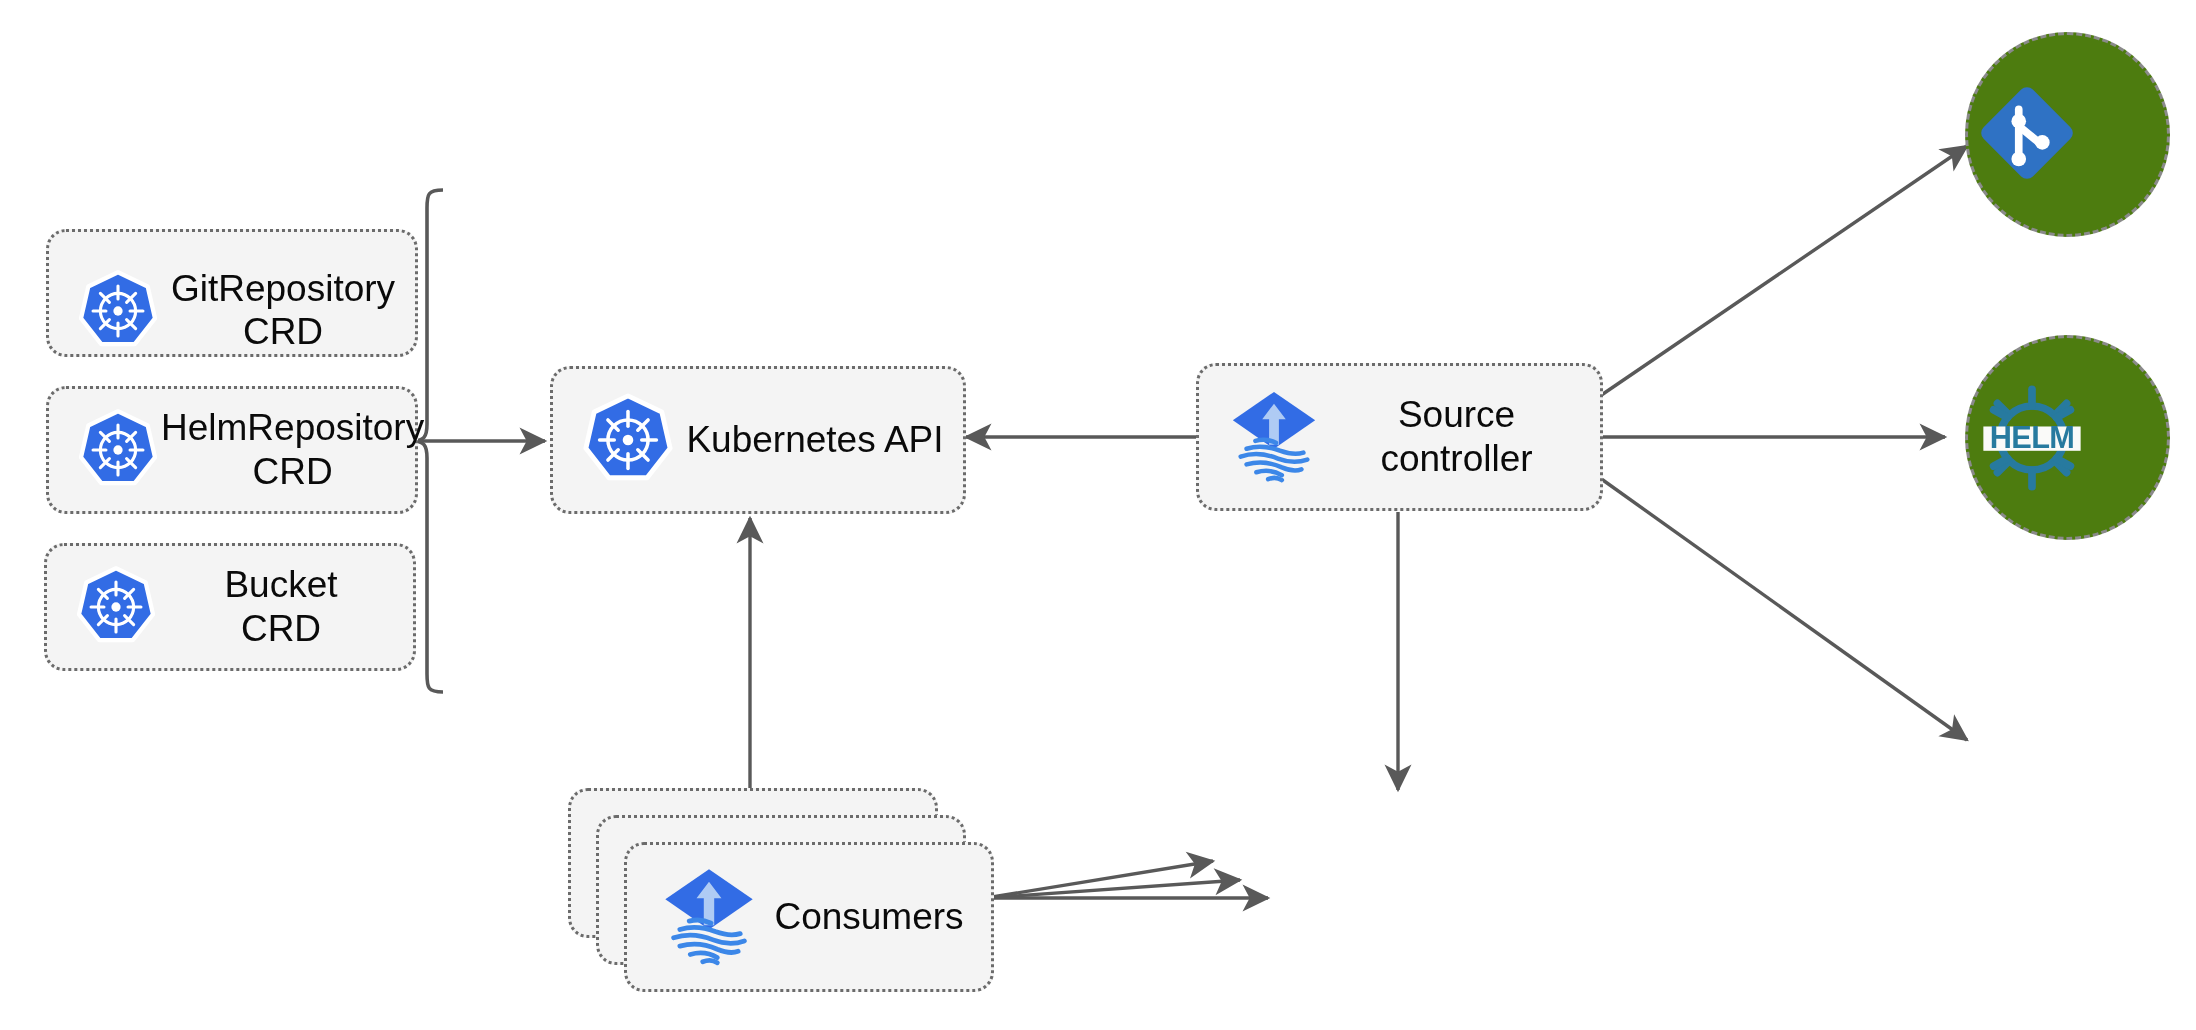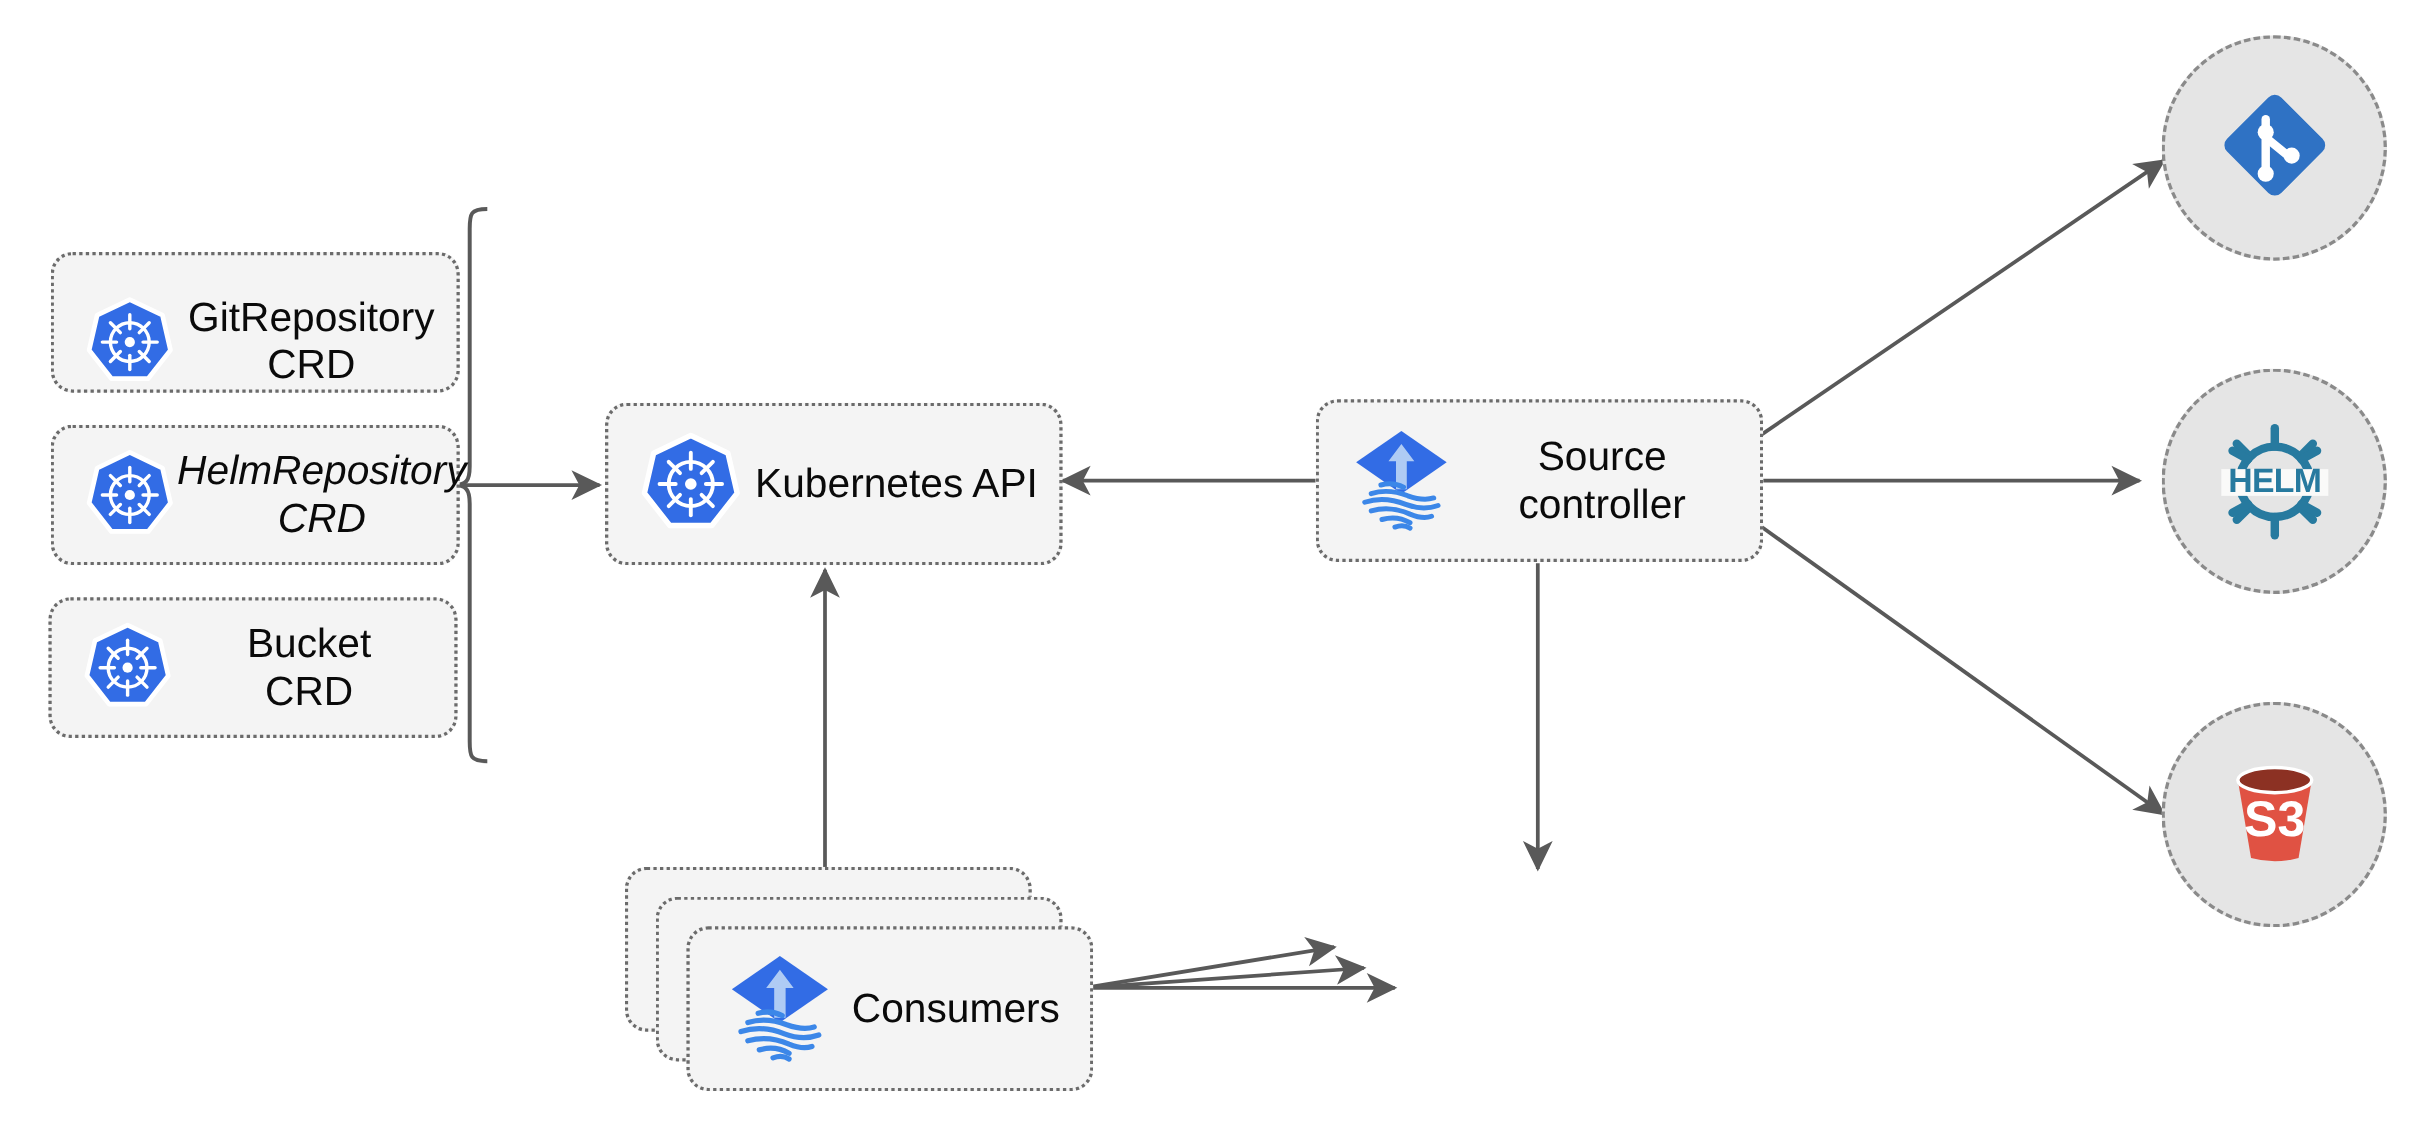--- a/index.html
+++ b/index.html
@@ -58,22 +58,22 @@
   }
   .stackfront .ico{flex:0 0 auto;width:104px;height:104px;display:flex;align-items:center;justify-content:center;}
   .stackfront .lbl{flex:1 1 auto;text-align:center;font-size:37px;color:#0a0a0a;padding-right:14px;}
 
   
   .circ{
     position:absolute;
     box-sizing:border-box;
     border:3px dashed #8a8a8a;
     border-radius:50%;
-    background:#e5e5e5;
-    display:flex;align-items:center;justify-content:center;
+    background:#4d7c0f;
+    display:flex;align-items:center;justify-content:flex-start;
     z-index:3;
   }
 </style>
 </head>
 <body>
 
 <div id="stage">
 
   <svg id="wires" viewBox="0 0 2196 1030">
     <defs>
@@ -125,21 +125,21 @@
           <line x1="60" y1="60" x2="70.5" y2="70.5"></line>
           <line x1="70.5" y1="29.5" x2="60" y2="40"></line>
           <line x1="40" y1="60" x2="29.5" y2="70.5"></line>
         </g>
         <circle cx="50" cy="50" r="5.4" fill="#ffffff"></circle>
       </svg>
     </span>
     <span class="lbl"><span>GitRepository</span><br><span>CRD</span></span>
   </div>
 
-  <div class="node crd" style="left:46px;top:386px;font-style:italic;">
+  <div class="node crd" style="left:46px;top:386px;">
     <span class="ico">
       <svg viewBox="0 0 100 100" width="86" height="86" aria-hidden="true">
         <path d="M50 5 L84.5 21.5 L93 58.5 L69.5 88.5 L30.5 88.5 L7 58.5 L15.5 21.5 Z" fill="#326CE5" stroke="#ffffff" stroke-width="5" stroke-linejoin="round"></path>
         <g stroke="#ffffff" stroke-width="3.6" fill="none" stroke-linecap="round">
           <circle cx="50" cy="50" r="20.5"></circle>
           <line x1="50" y1="21" x2="50" y2="36"></line>
             <line x1="50" y1="64" x2="50" y2="79"></line>
           <line x1="21" y1="50" x2="36" y2="50"></line>
             <line x1="64" y1="50" x2="79" y2="50"></line>
           <line x1="29.5" y1="29.5" x2="40" y2="40"></line>
@@ -268,24 +268,14 @@
           <path d="M80 28 L69 34"></path>
           <path d="M20 72 L31 66"></path>
           <path d="M80 72 L69 66"></path>
         </g>
         <rect x="12" y="41" width="76" height="19" fill="#fafaf9"></rect>
         <text x="50" y="57.5" text-anchor="middle" font-family="Liberation Sans, sans-serif" font-size="24" font-weight="bold" fill="#277A9F" letter-spacing="-0.5">HELM</text>
       </svg>
     </span>
   </div>
 
-  <div class="circ" style="left:1965px;top:638px;width:205px;height:205px;">
-    <span>
-      <svg viewBox="0 0 100 100" width="120" height="120" aria-hidden="true">
-        <path d="M22 26 L78 26 L68 85 Q50 90 32 85 Z" fill="#E05243"></path>
-        <ellipse cx="50" cy="26" rx="28" ry="9.5" fill="#8C3123"></ellipse>
-        <ellipse cx="50" cy="26" rx="28" ry="9.5" fill="none" stroke="#ffffff" stroke-width="2.6"></ellipse>
-        <text x="50" y="68" text-anchor="middle" font-family="Liberation Sans, sans-serif" font-size="38" font-weight="bold" fill="#ffffff">S3</text>
-      </svg>
-    </span>
-  </div>
 
 </div>
 
 </body></html>

